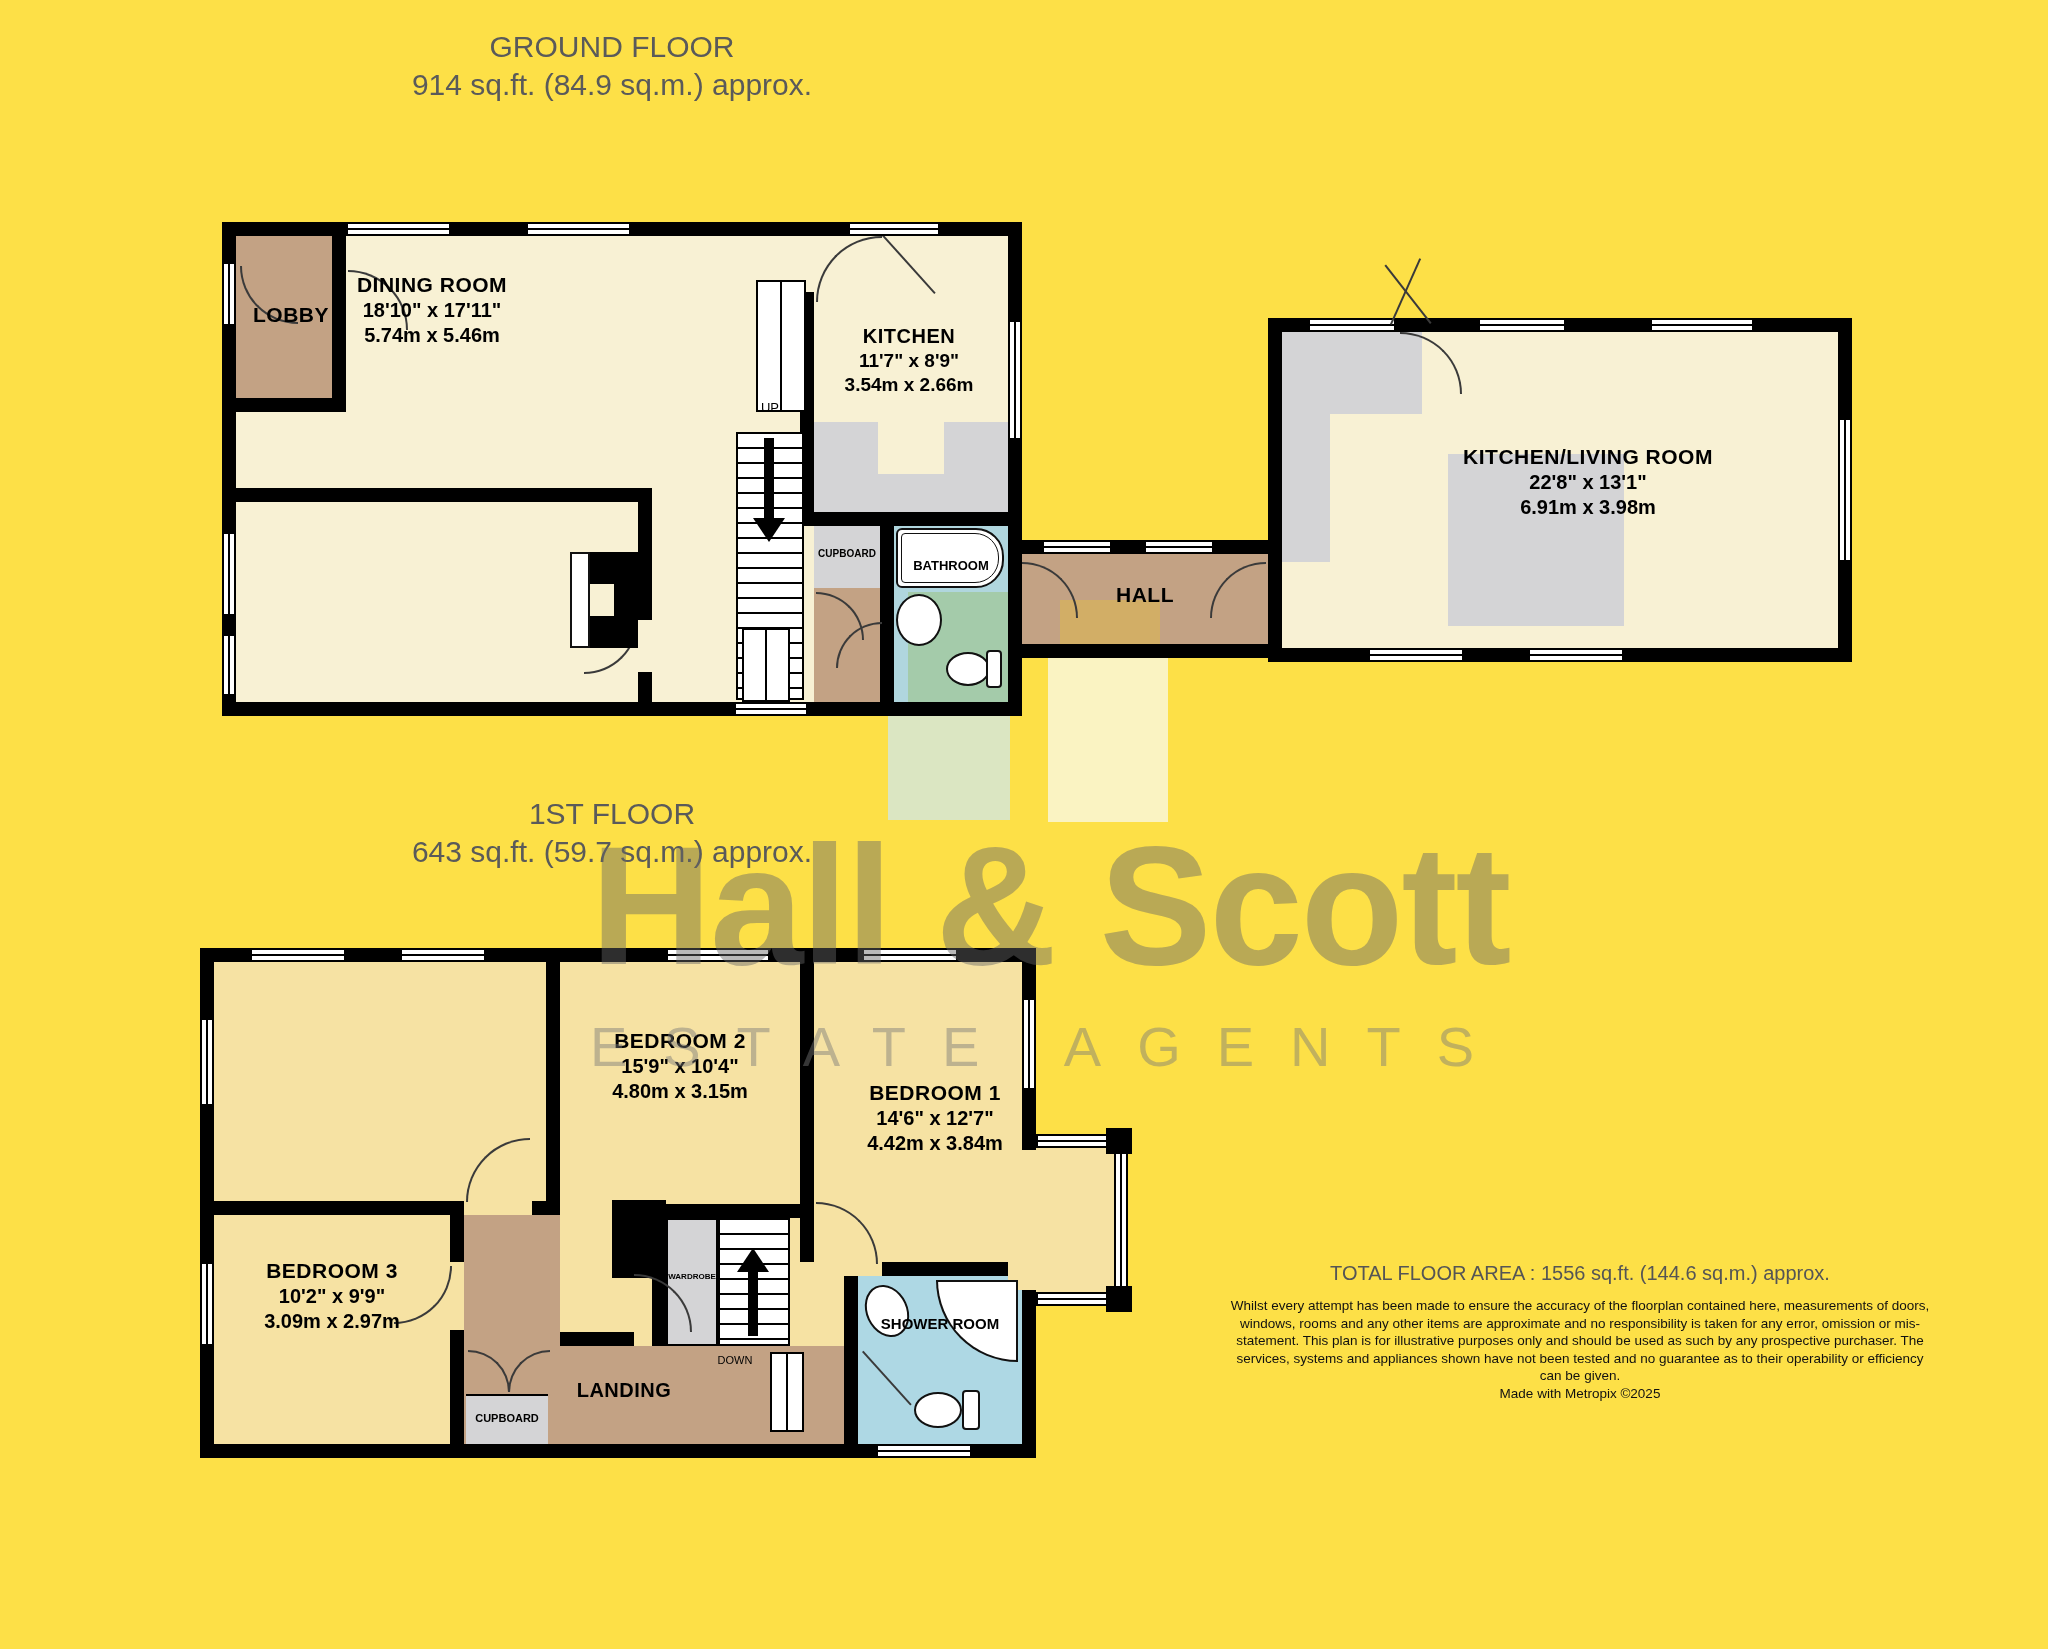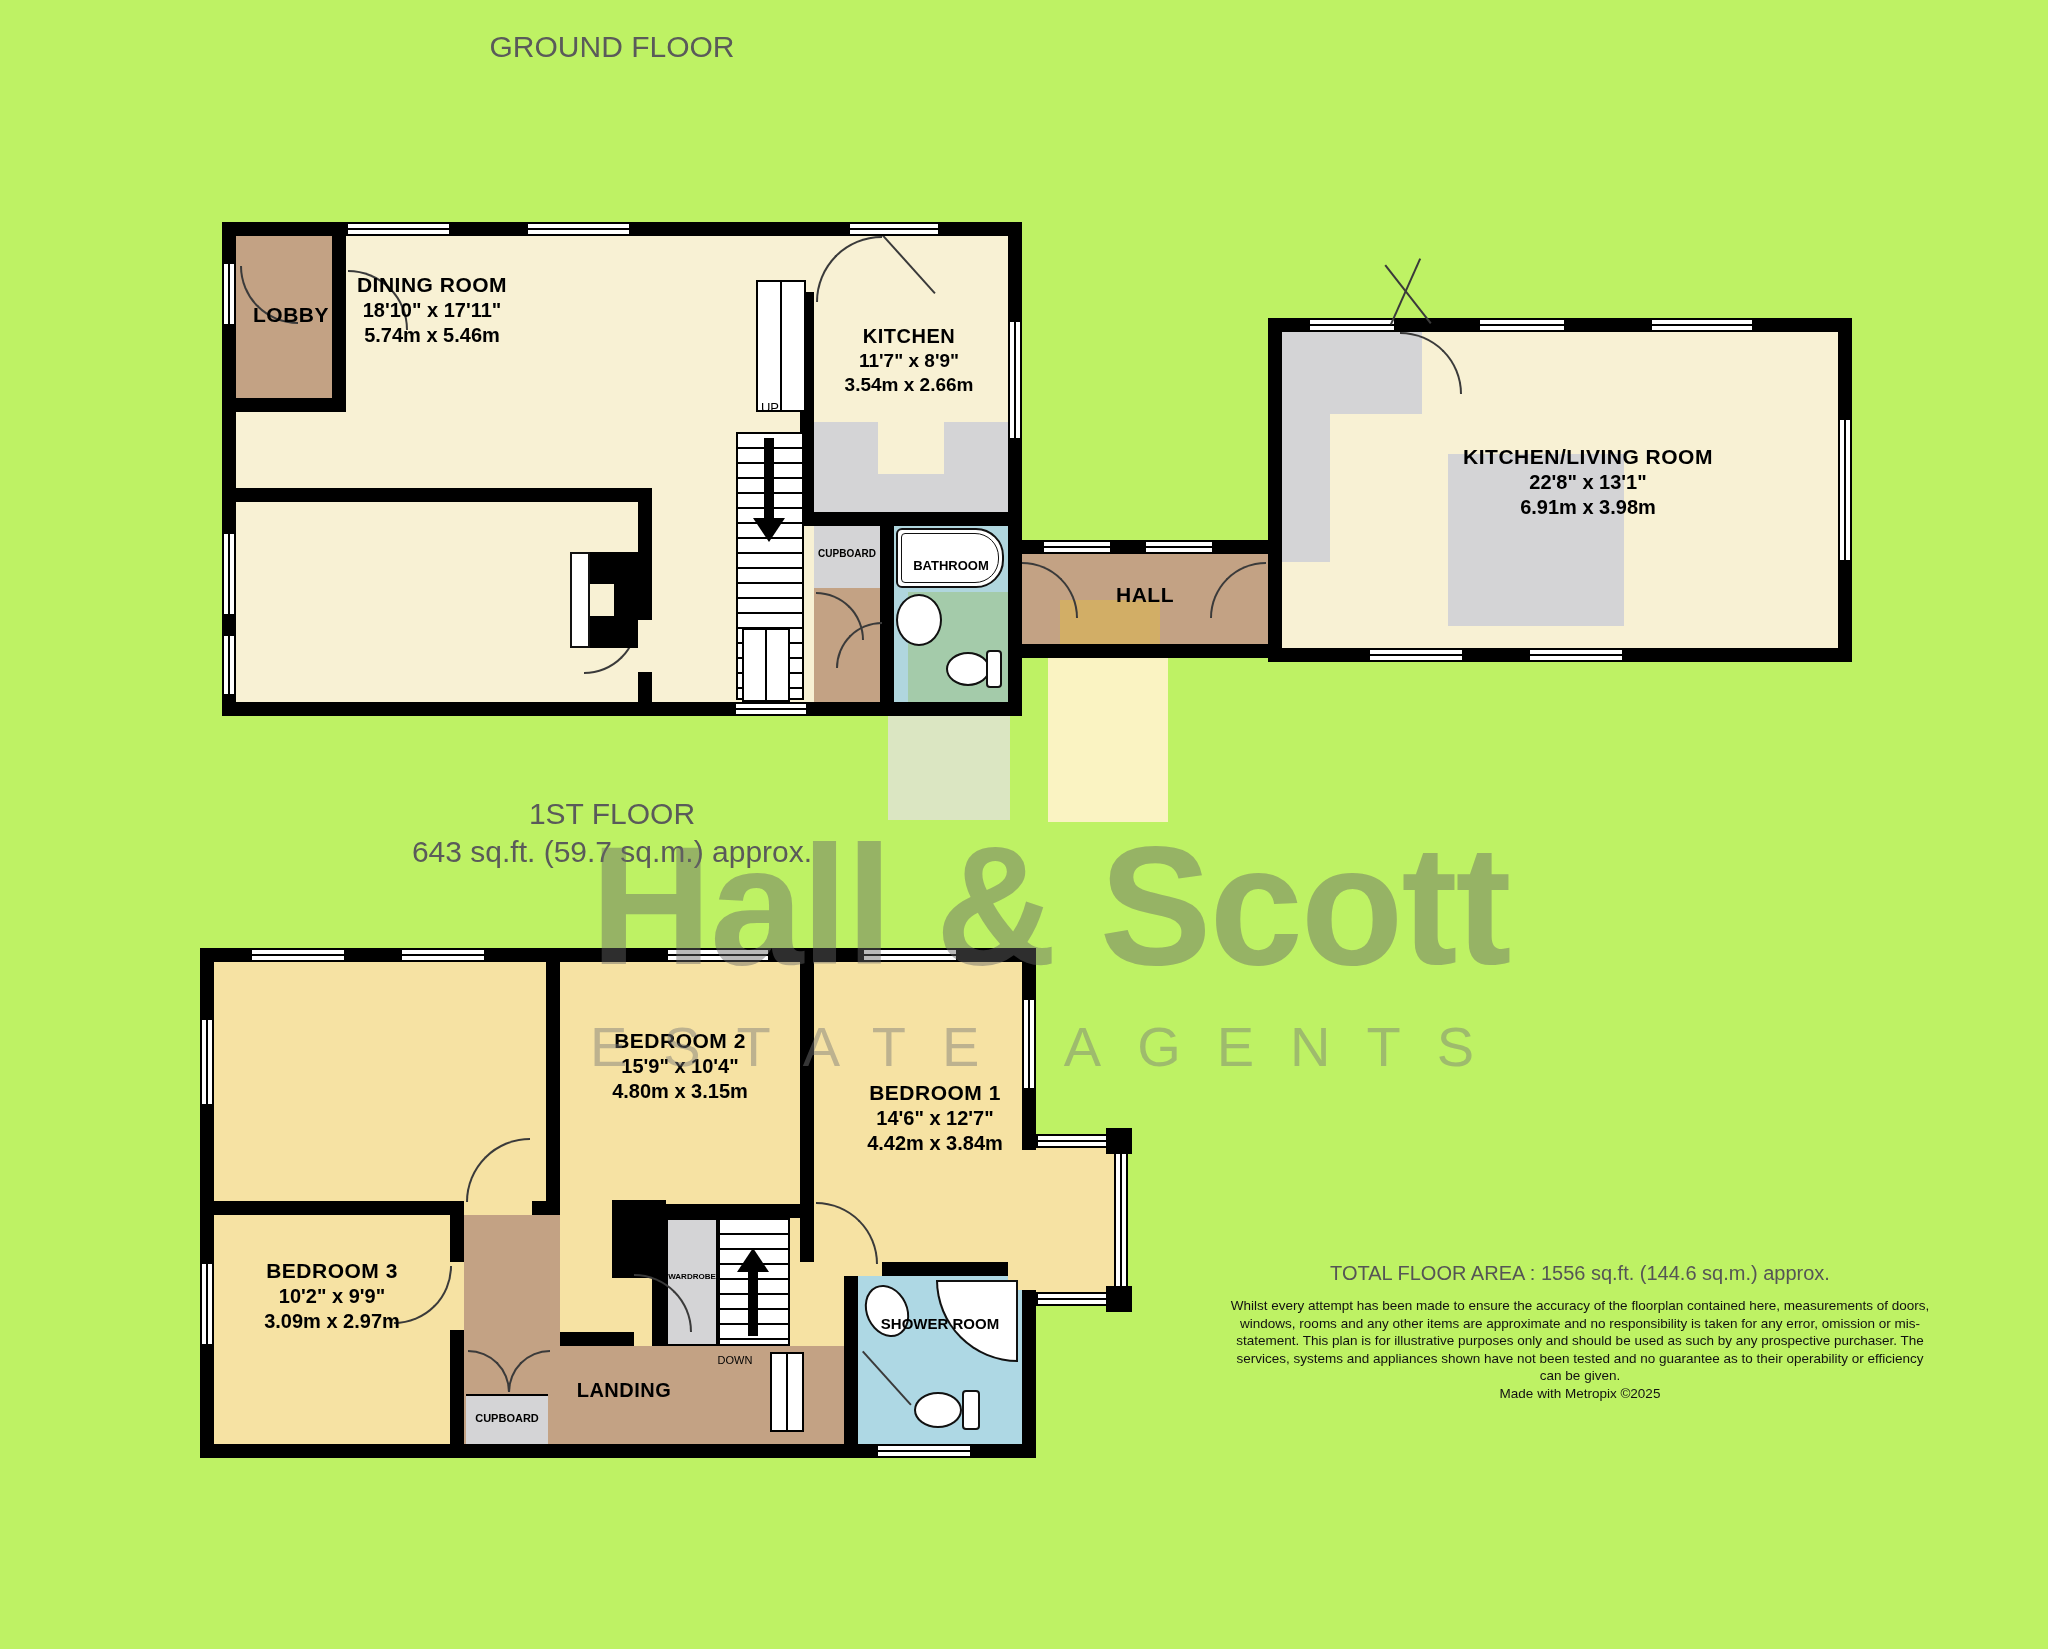--- a/index.html
+++ b/index.html
@@ -3,21 +3,21 @@
 <meta charset="utf-8">
 <style>
   :root{
     --wall:#000000; --cream:#f8f1d4; --bedyellow:#f6e2a3; --brown:#c3a284;
     --mat:#d2ae66; --gray:#d4d4d6; --bathblue:#b0d6de; --bathgreen:#a4cbaa;
     --showerblue:#aed8e4; --patchgreen:#dbe6c2; --patchyellow:#faf3c2;
     --titlegray:#5a5a5a; --arc:#3a3a3a;
   }
   html,body{margin:0;padding:0;background:#fff;}
   body{font-family:"Liberation Sans",sans-serif;}
-  #canvas{position:relative;width:2048px;height:1649px;background:#bef264;overflow:hidden;}
+  #canvas{position:relative;width:2048px;height:1649px;background:#fde047;overflow:hidden;}
   .bldg{position:absolute;box-sizing:border-box;border:14px solid var(--wall);background:var(--cream);z-index:1;}
   .wall{position:absolute;background:var(--wall);}
   .fill{position:absolute;}
   .win-h{position:absolute;height:14px;background:#fff;border:2px solid var(--wall);box-sizing:border-box;background-image:linear-gradient(var(--wall),var(--wall));background-size:100% 2px;background-position:center;background-repeat:no-repeat;z-index:3;}
   .win-v{position:absolute;width:14px;background:#fff;border:2px solid var(--wall);box-sizing:border-box;background-image:linear-gradient(var(--wall),var(--wall));background-size:2px 100%;background-position:center;background-repeat:no-repeat;z-index:3;}
   .panel{position:absolute;background:#fff;border:2px solid var(--wall);box-sizing:border-box;z-index:2;}
   .panel.vline{background-image:linear-gradient(90deg,var(--wall),var(--wall));background-size:2px 100%;background-position:center;background-repeat:no-repeat;}
   .stairs{position:absolute;box-sizing:border-box;border:2px solid var(--wall);background:repeating-linear-gradient(to bottom,#fff 0 13px,var(--wall) 13px 15px);z-index:2;}
   .arc{position:absolute;box-sizing:border-box;border:0 solid var(--arc);background:transparent;z-index:2;}
   .arc.tl{border-top-width:2px;border-left-width:2px;border-top-left-radius:100%;}
@@ -41,20 +41,21 @@
   #footer .credit{font-size:13.5px;color:#111;line-height:1.3;}
   .line{position:absolute;background:var(--arc);z-index:2;}
 </style>
 </head>
 <body>
 
 <div id="canvas">
 
   <div class="floor-title" style="left:312px;top:28px;width:600px;">
     <div>GROUND FLOOR</div>
+    <div>914 sq.ft. (84.9 sq.m.) approx.</div>
   </div>
   <div class="floor-title" style="left:312px;top:795px;width:600px;">
     <div>1ST FLOOR</div>
     <div>643 sq.ft. (59.7 sq.m.) approx.</div>
   </div>
 
   <div class="fill" style="left:888px;top:652px;width:122px;height:168px;background:var(--patchgreen);z-index:0;"></div>
   <div class="fill" style="left:1048px;top:644px;width:120px;height:178px;background:var(--patchyellow);z-index:0;"></div>
 
   <div class="bldg" style="left:222px;top:222px;width:800px;height:494px;">

